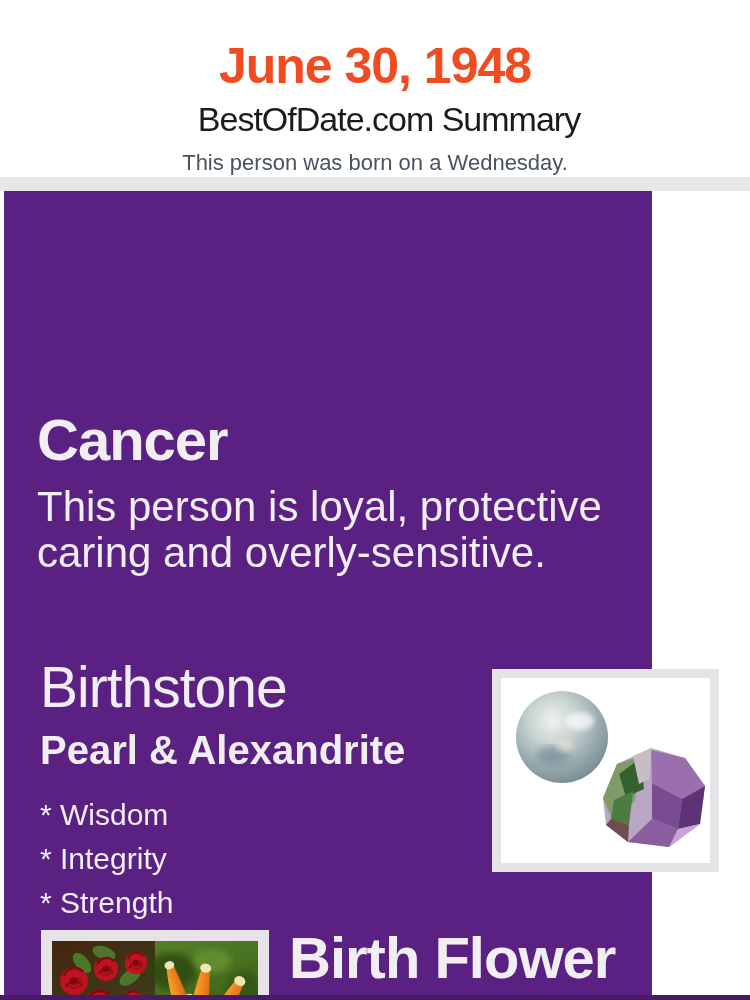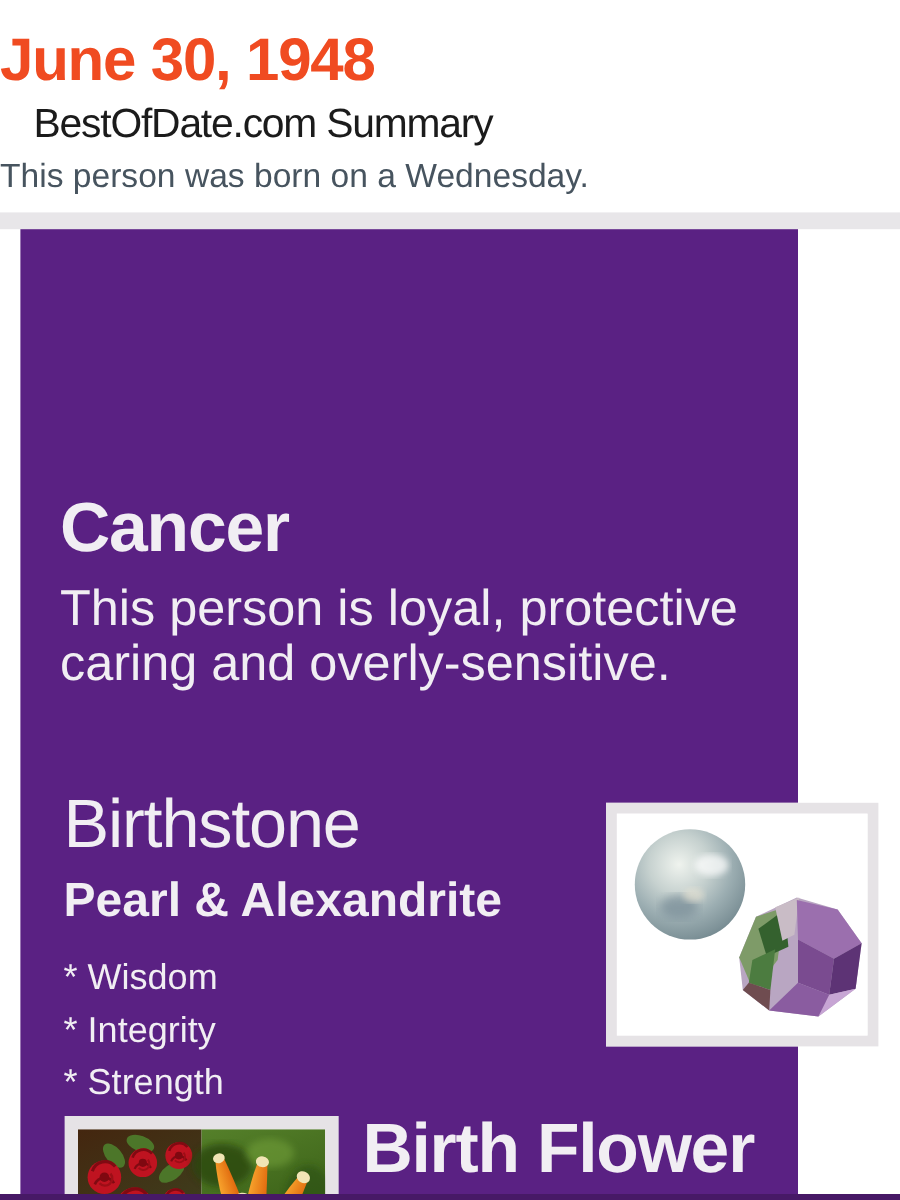--- a/index.html
+++ b/index.html
@@ -6,29 +6,29 @@
   html, body { width: 750px; height: 1000px; }
   body {
     font-family: "Liberation Sans", sans-serif;
     background: #ffffff;
     position: relative;
     overflow: hidden;
   }
   .page { position: absolute; top: 0; left: 0; width: 750px; height: 1000px; background: #fff; }
 
   
-  .header { position: absolute; top: 0; left: 0; width: 750px; height: 177px; background: #fff; text-align: left; padding-top: 24px; }
+  .header { position: absolute; top: 16px; left: 0; width: 750px; height: 177px; background: #fff; text-align: center; padding-top: 24px; }
   .date-title { font-size: 50px; line-height: 52px; font-weight: 700; color: var(--accent-orange, #F04B21); letter-spacing: -1px; }
   .site-title { font-size: 34px; line-height: 39px; font-weight: 400; color: var(--title-black, #1B1B1B); margin-top: 8px; letter-spacing: -1px; padding-left: 28px; }
-  .born-line  { font-size: 28px; line-height: 36px; font-weight: 400; color: var(--subtitle-gray, #47545F); margin-top: 6px; }
+  .born-line  { font-size: 22px; line-height: 36px; font-weight: 400; color: var(--subtitle-gray, #47545F); margin-top: 6px; }
 
   .divider { position: absolute; top: 177px; left: 0; width: 750px; height: 14px; background: var(--divider-gray, #E8E6E9); }
 
   
-  .main { position: absolute; top: 191px; left: 17px; width: 648px; height: 809px; background: var(--purple-bg, #5A2183); color: var(--light-text, #F1EEF3); }
+  .main { position: absolute; top: 191px; left: 4px; width: 648px; height: 809px; background: var(--purple-bg, #5A2183); color: var(--light-text, #F1EEF3); }
   .footer-strip { position: absolute; top: 995px; left: 0; width: 750px; height: 5px; background: var(--footer-strip, #471966); }
 
   .zodiac-name { position: absolute; left: 33px; top: 216px; font-size: 58px; line-height: 65px; font-weight: 700; letter-spacing: -1px; }
   .zodiac-desc { position: absolute; left: 33px; top: 293px; font-size: 42px; line-height: 45.5px; font-weight: 400; }
   .zodiac-desc span { display: block; }
 
   .bs-heading { position: absolute; left: 36px; top: 464px; font-size: 57px; line-height: 65px; font-weight: 400; letter-spacing: -1px; }
   .bs-sub     { position: absolute; left: 36px; top: 536px; font-size: 40px; line-height: 46px; font-weight: 700; }
   .bs-traits  { position: absolute; left: 36px; top: 584px; list-style: none; margin-top: 24px; }
   .bf-heading { position: absolute; left: 285px; top: 734px; font-size: 58px; line-height: 65px; font-weight: 700; letter-spacing: -1px; }

